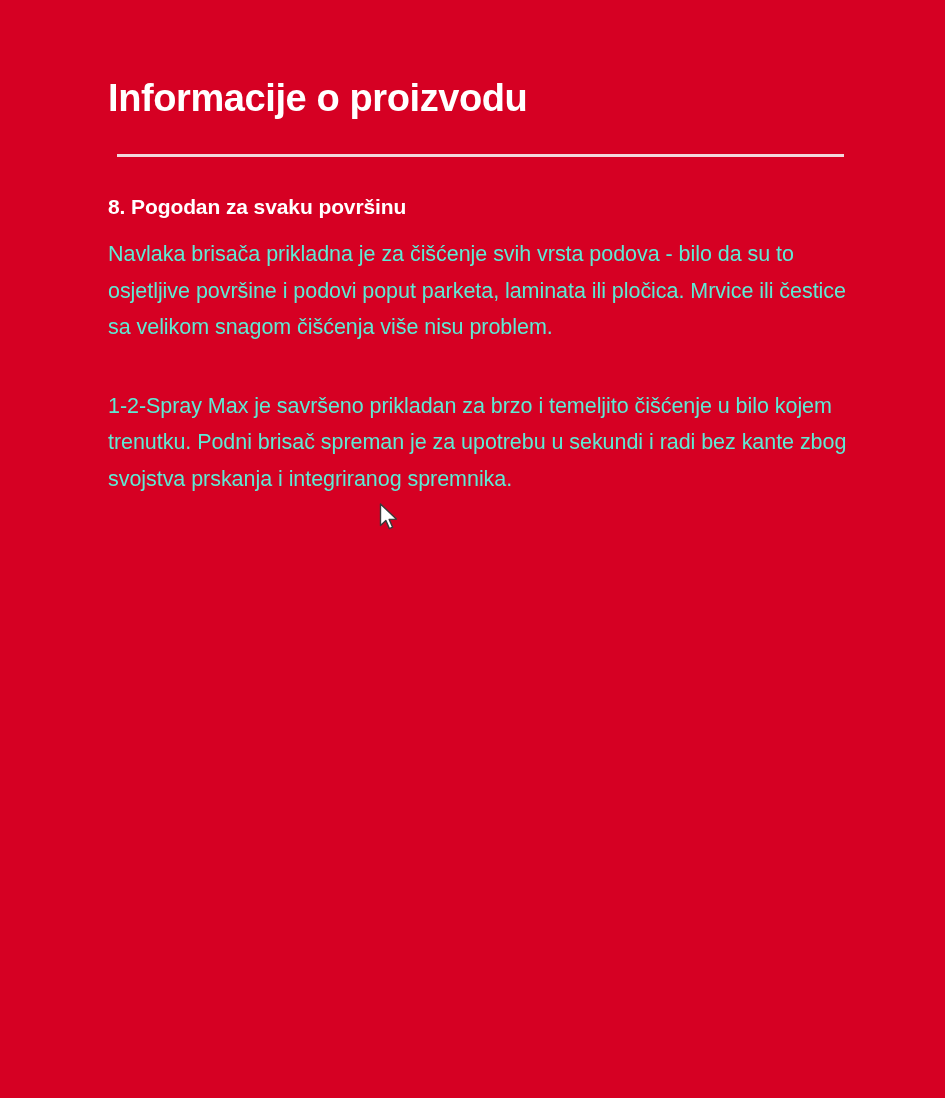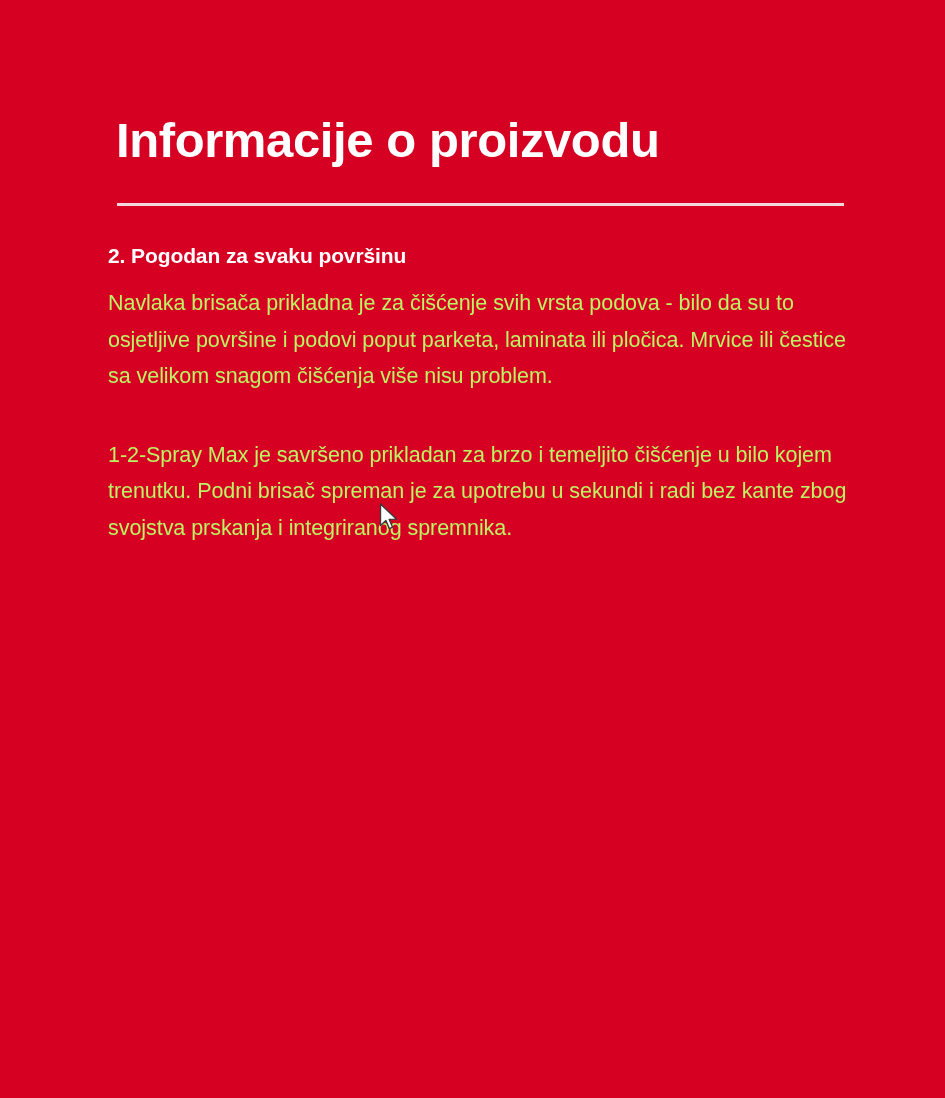--- a/index.html
+++ b/index.html
@@ -25,23 +25,23 @@
   }
 
   .content {
     position: absolute;
     left: 108px;
     top: 0;
     width: 745px;
   }
 
   .page-title {
-    margin: 8px;
-    padding-top: 104px;
-    font-size: 49px;
+    margin: 0;
+    padding-top: 76px;
+    font-size: 38px;
     line-height: 1.18;
     font-weight: 700;
     letter-spacing: -0.4px;
     color: #ffffff;
   }
 
   .title-rule {
     margin-top: 33px;
     width: 727px;
     height: 3px;
@@ -65,21 +65,21 @@
     letter-spacing: -0.1px;
     color: #ffffff;
   }
 
   .section-body {
     margin: 0;
     font-size: 21.5px;
     line-height: 36.5px;
     font-weight: 400;
     letter-spacing: -0.05px;
-    color: #bef264;
+    color: #5eead4;
     max-width: 740px;
   }
 
   .section-2 { margin-top: 42px; }
   .section-3 { margin-top: 44px; }
 
   
   .cursor {
     position: absolute;
     left: 379px;
@@ -93,21 +93,21 @@
 <body>
 
 <div class="page">
   <div class="content">
 
     <h1 class="page-title">Informacije o proizvodu</h1>
 
     <hr class="title-rule">
 
     <section class="section section-1">
-      <h2 class="section-heading">2. Pogodan za svaku površinu</h2>
+      <h2 class="section-heading">8. Pogodan za svaku površinu</h2>
       <p class="section-body">Navlaka brisača prikladna je za čišćenje svih vrsta podova - bilo da su to osjetljive površine i podovi poput parketa, laminata ili pločica. Mrvice ili čestice sa velikom snagom čišćenja više nisu problem.</p>
     </section>
 
     <section class="section section-2">
       <p class="section-body">1-2-Spray Max je savršeno prikladan za brzo i temeljito čišćenje u bilo kojem trenutku. Podni brisač spreman je za upotrebu u sekundi i radi bez kante zbog svojstva prskanja i integriranog spremnika.</p>
     </section>
 
     <section class="section section-3">
     </section>
 

